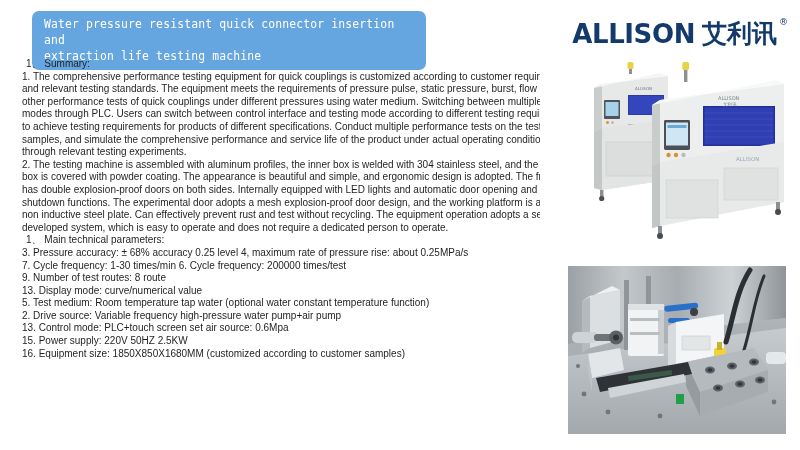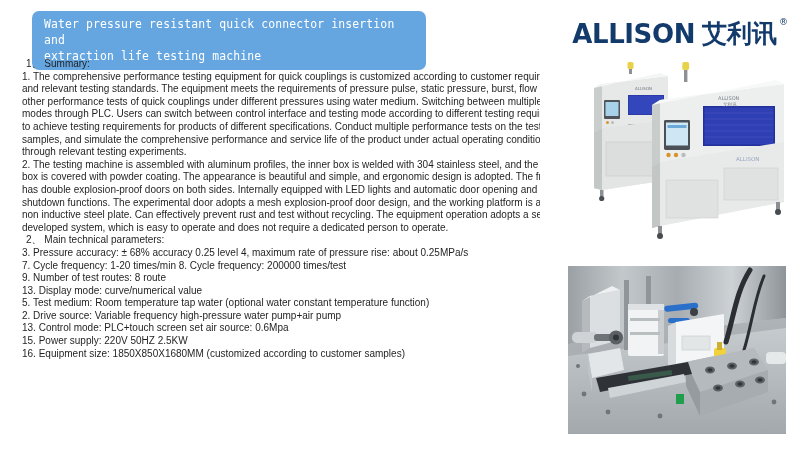--- a/index.html
+++ b/index.html
@@ -134,25 +134,25 @@
 </div>
 
 <div id="content-text">
 
   <p class="sec-heading">1、  Summary:</p>
 
   <p class="para">1. The comprehensive performance testing equipment for quick couplings is customized according to customer requirements and relevant testing standards. The equipment meets the requirements of pressure pulse, static pressure, burst, flow and other performance tests of quick couplings under different pressures using water medium. Switching between multiple testing modes through PLC. Users can switch between control interface and testing mode according to different testing requirements to achieve testing requirements for products of different specifications. Conduct multiple performance tests on the test samples, and simulate the comprehensive performance and service life of the product under actual operating conditions through relevant testing experiments.</p>
 
   <p class="para">2. The testing machine is assembled with aluminum profiles, the inner box is welded with 304 stainless steel, and the outer box is covered with powder coating. The appearance is beautiful and simple, and ergonomic design is adopted. The front side has double explosion-proof doors on both sides. Internally equipped with LED lights and automatic door opening and shutdown functions. The experimental door adopts a mesh explosion-proof door design, and the working platform is a 304 non inductive steel plate. Can effectively prevent rust and test without recycling. The equipment operation adopts a self-developed system, which is easy to operate and does not require a dedicated person to operate.</p>
 
-  <p class="sec-heading">2、  Main technical parameters:</p>
+  <p class="sec-heading">1、  Main technical parameters:</p>
 
   <div id="parameter-list">
       <p class="spec-line">3. Pressure accuracy: ± 68% accuracy 0.25 level 4, maximum rate of pressure rise: about 0.25MPa/s</p>
-      <p class="spec-line">7. Cycle frequency: 1-20 times/min 8. Cycle frequency: 200000 times/test</p>
+      <p class="spec-line">7. Cycle frequency: 1-30 times/min 6. Cycle frequency: 200000 times/test</p>
       <p class="spec-line">9. Number of test routes: 8 route</p>
       <p class="spec-line">13. Display mode: curve/numerical value</p>
       <p class="spec-line">5. Test medium: Room temperature tap water (optional water constant temperature function)</p>
       <p class="spec-line">2. Drive source: Variable frequency high-pressure water pump+air pump</p>
       <p class="spec-line">13. Control mode: PLC+touch screen set air source: 0.6Mpa</p>
       <p class="spec-line">15. Power supply: 220V 50HZ 2.5KW</p>
       <p class="spec-line">16. Equipment size: 1850X850X1680MM (customized according to customer samples)</p>
     </div>
 
 </div>

